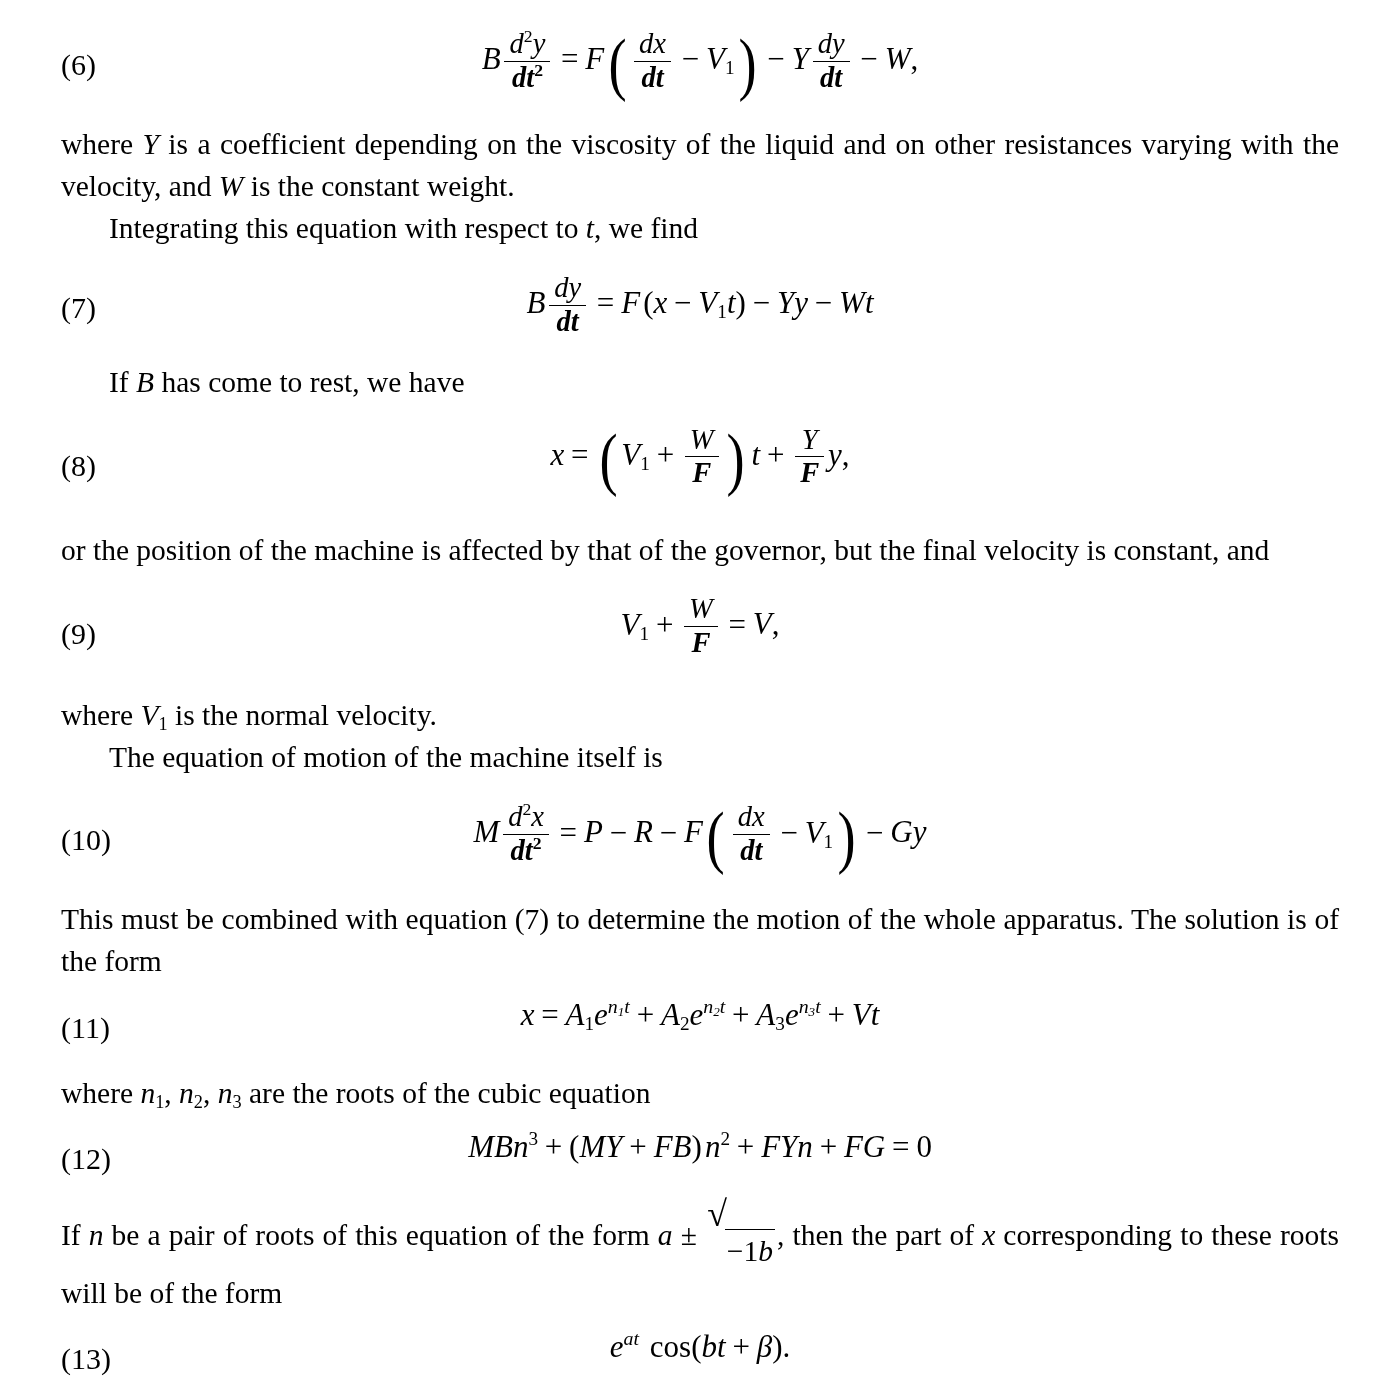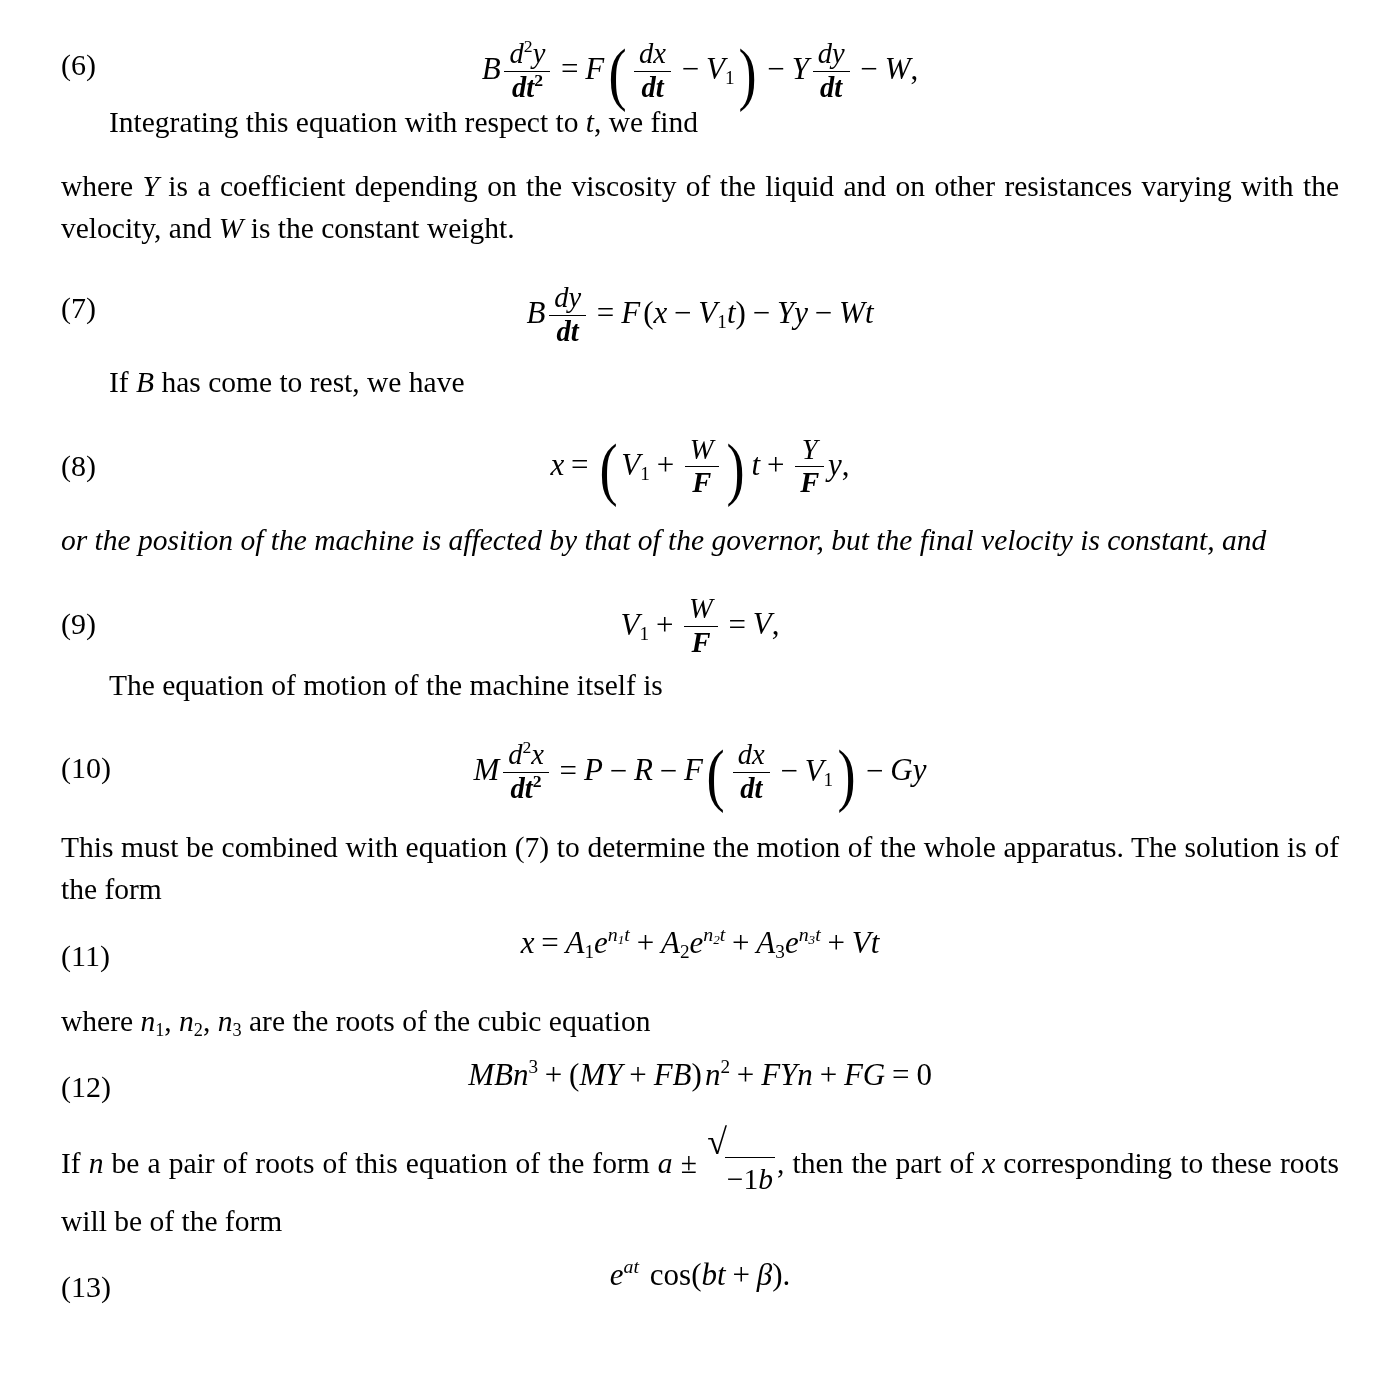--- a/index.html
+++ b/index.html
@@ -86,21 +86,21 @@
     vertical-align: -0.26em;
     font-style: italic;
   }
 
   
   .frac {
     display: inline-block;
     vertical-align: middle;
     text-align: center;
     line-height: 1.08;
-    margin: 12px .12em;
+    margin: 2px .12em;
     position: relative;
     top: -0.03em;
   }
   .frac > .num {
     display: block;
     padding: 0 .18em 1px .18em;
     font-size: 0.92em;
   }
   .frac > .den {
     display: block;
@@ -158,57 +158,60 @@
 
 <div class="page">
 
   <div class="eq-row" style="margin-top:28px;height:74px;">
     <span class="eq-num">(6)</span>
     <div class="eq-body">
       <span class="mi">B</span><span class="frac"><span class="num"><span class="mi">d</span><sup class="sp">2</sup><span class="mi">y</span></span><span class="den"><span class="mi">dt</span><sup class="sp">2</sup></span></span><span class="mo op">=</span><span class="mi">F</span><span class="delim">(</span><span class="group"><span class="frac"><span class="num"><span class="mi">dx</span></span><span class="den"><span class="mi">dt</span></span></span><span class="mo op">−</span><span class="mi">V<sub class="sbn">1</sub></span></span><span class="delim">)</span><span class="mo op">−</span><span class="mi">Y</span><span class="frac"><span class="num"><span class="mi">dy</span></span><span class="den"><span class="mi">dt</span></span></span><span class="mo op">−</span><span class="mi">W</span><span class="mo">,</span>
     </div>
   </div>
 
+  <div class="para justified" style="margin-top:22px;">
+    <span>where </span><span class="mi">Y</span><span> is a coefficient depending on the viscosity of the liquid and on other resistances varying with the velocity, and </span><span class="mi">W</span><span> is the constant weight.</span>
+  </div>
+
   <div class="para" style="margin-top:0px;">
     <span class="indent"></span><span>Integrating this equation with respect to </span><span class="mi">t</span><span>, we find</span>
   </div>
 
-  <div class="para justified" style="margin-top:22px;">
-    <span>where </span><span class="mi">Y</span><span> is a coefficient depending on the viscosity of the liquid and on other resistances varying with the velocity, and </span><span class="mi">W</span><span> is the constant weight.</span>
-  </div>
-
   <div class="eq-row" style="margin-top:22px;height:72px;">
     <span class="eq-num">(7)</span>
     <div class="eq-body">
       <span class="mi">B</span><span class="frac"><span class="num"><span class="mi">dy</span></span><span class="den"><span class="mi">dt</span></span></span><span class="mo op">=</span><span class="mi">F</span><span class="mo thin">(</span><span class="mi">x</span><span class="mo op">−</span><span class="mi">V<sub class="sbn">1</sub><span class="mi">t</span></span><span class="mo">)</span><span class="mo op">−</span><span class="mi">Yy</span><span class="mo op">−</span><span class="mi">Wt</span>
     </div>
   </div>
 
   <div class="para" style="margin-top:18px;">
     <span class="indent"></span><span>If </span><span class="mi">B</span><span> has come to rest, we have</span>
   </div>
 
   <div class="eq-row" style="margin-top:20px;height:84px;">
     <span class="eq-num">(8)</span>
     <div class="eq-body">
       <span class="mi">x</span><span class="mo op">=</span><span class="delim">(</span><span class="group"><span class="mi">V<sub class="sbn">1</sub></span><span class="mo op">+</span><span class="frac"><span class="num"><span class="mi">W</span></span><span class="den"><span class="mi">F</span></span></span></span><span class="delim">)</span><span class="mi thin">t</span><span class="mo op">+</span><span class="frac"><span class="num"><span class="mi">Y</span></span><span class="den"><span class="mi">F</span></span></span><span class="mi">y</span><span class="mo">,</span>
     </div>
   </div>
 
-  <div class="para justified" style="margin-top:12px;font-style:italic;">
+  <div class="para justified" style="margin-top:22px;">
     <span>or the position of the machine is affected by that of the governor, but the final velocity is constant, and</span>
   </div>
 
   <div class="eq-row" style="margin-top:22px;height:82px;">
     <span class="eq-num">(9)</span>
     <div class="eq-body">
       <span class="mi">V<sub class="sbn">1</sub></span><span class="mo op">+</span><span class="frac"><span class="num"><span class="mi">W</span></span><span class="den"><span class="mi">F</span></span></span><span class="mo op">=</span><span class="mi">V</span><span class="mo">,</span>
     </div>
   </div>
 
+  <div class="para" style="margin-top:20px;">
+    <span>where </span><span class="mi"><span>V</span><sub class="sbn">1</sub></span><span> is the normal velocity.</span>
+  </div>
 
   <div class="para">
     <span class="indent"></span><span>The equation of motion of the machine itself is</span>
   </div>
 
   <div class="eq-row" style="margin-top:22px;height:78px;">
     <span class="eq-num">(10)</span>
     <div class="eq-body">
       <span class="mi">M</span><span class="frac"><span class="num"><span class="mi">d</span><sup class="sp">2</sup><span class="mi">x</span></span><span class="den"><span class="mi">dt</span><sup class="sp">2</sup></span></span><span class="mo op">=</span><span class="mi">P</span><span class="mo op">−</span><span class="mi">R</span><span class="mo op">−</span><span class="mi">F</span><span class="delim">(</span><span class="group"><span class="frac"><span class="num"><span class="mi">dx</span></span><span class="den"><span class="mi">dt</span></span></span><span class="mo op">−</span><span class="mi">V<sub class="sbn">1</sub></span></span><span class="delim">)</span><span class="mo op">−</span><span class="mi">Gy</span>
     </div>

